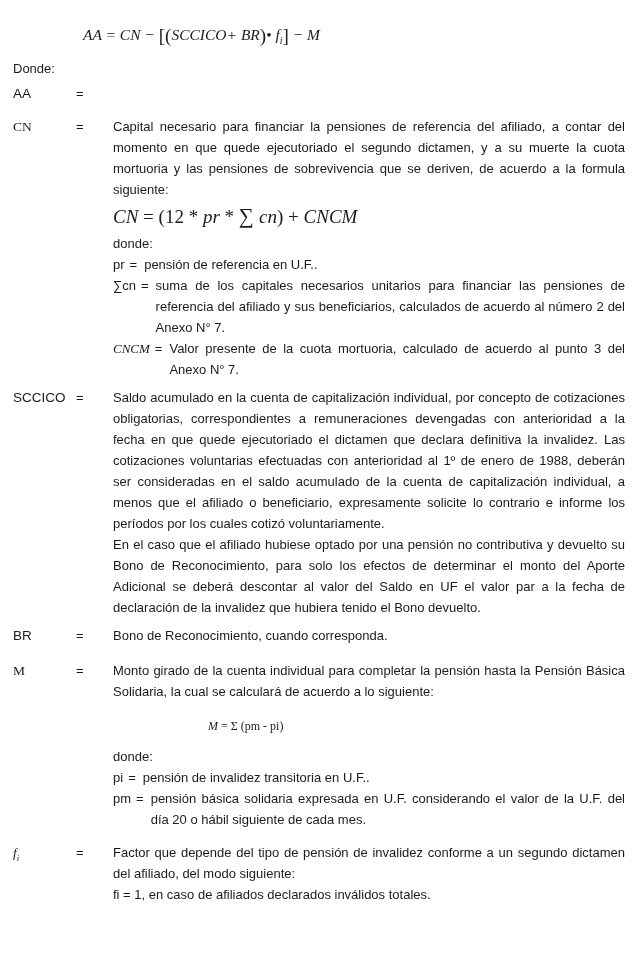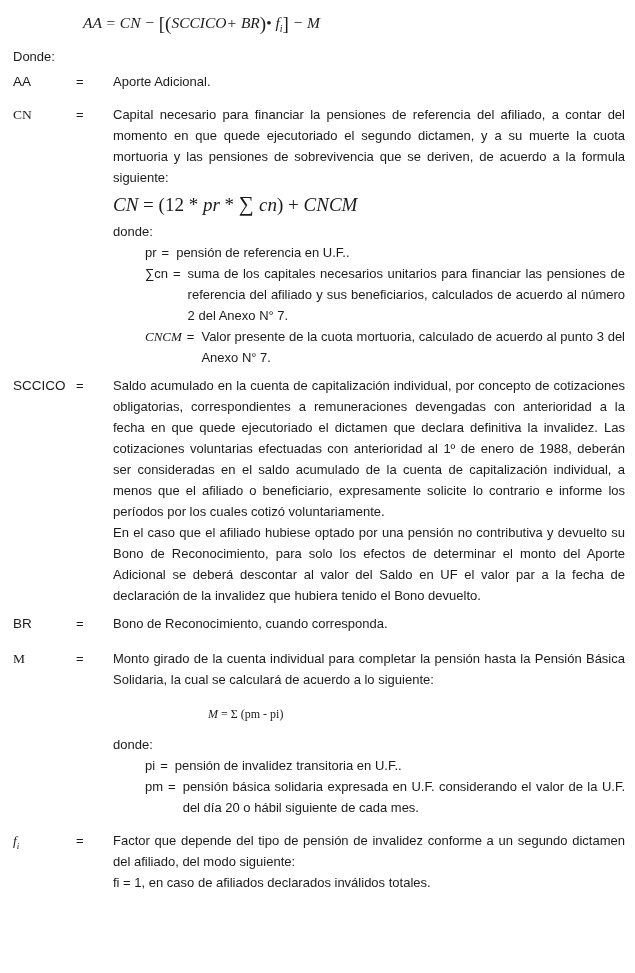--- a/index.html
+++ b/index.html
@@ -1,20 +1,20 @@
 <!DOCTYPE html>
 <html><head>
 <meta charset="utf-8">
 <style>
   html,body{margin:0;padding:0;background:#ffffff;}
   .page{
     position:relative;
     width:635px;height:973px;
     box-sizing:border-box;
-    padding:8px 10px 0 13px;
+    padding:20px 10px 0 13px;
     background:#ffffff;
     color:#1b1b1b;
     font-family:"Liberation Sans",sans-serif;
     font-size:13px;
     line-height:21px;
     overflow:hidden;
   }
   .formula{font-family:"Liberation Serif",serif;white-space:pre-wrap;}
   .it{font-style:italic;}
   .big{font-size:19px;line-height:21px;vertical-align:-2px;}
@@ -24,21 +24,21 @@
   .entry{display:grid;grid-template-columns:63px 37px 1fr;align-items:start;}
   .entry .term{font-size:13.5px;}
   .term-serif{font-family:"Liberation Serif",serif;}
   .term-fi{font-family:"Liberation Serif",serif;font-style:italic;}
   .term-fi sub{font-size:9px;}
   .def p.para{margin:0;text-align:justify;}
   .def .line{text-align:left;}
   .cn-formula{font-size:19px;line-height:30px;margin:1px 0 1px 0;}
   .cn-formula .sigma{font-size:21px;}
   .m-formula{font-size:12px;line-height:24px;margin:12px 0 8px 95px;}
-  .subdef{display:flex;margin-left:32px;}
+  .subdef{display:flex;}
   .subdef .lbl{flex:none;white-space:nowrap;}
   .subdef .sym{margin-right:5px;}
   .subdef .eq2{margin-right:7px;}
   .sym-serif{font-family:"Liberation Serif",serif;font-style:italic;}
   .subdef .txt{flex:1;text-align:justify;}
   .gap-aa{margin-top:4px;}
   .gap-cn{margin-top:12px;}
   .gap-sccico{margin-top:7px;}
   .p2gap{margin-top:21px;}
   .gap-br{margin-top:7px;}
@@ -50,23 +50,20 @@
 
 <div class="page">
 
   <div class="main-formula formula"><span class="it">AA = CN − </span><span class="big">[(</span><span class="it">SCCICO+ BR</span><span class="big">)</span><span>• </span><span class="it">f</span><sub>i</sub><span class="big">]</span><span class="it"> − M</span></div>
 
   <div class="donde-top">Donde:</div>
 
   <div class="entry gap-aa">
     <div class="term">AA</div>
     <div class="eq">=</div>
-    <div class="def">
-        <p class="para">Aporte Adicional.</p>
-      </div>
   </div>
 
   <div class="entry gap-cn">
     <div class="term term-serif">CN</div>
     <div class="eq">=</div>
     <div class="def">
       <p class="para">Capital necesario para financiar la pensiones de referencia del afiliado, a contar del momento en que quede ejecutoriado el segundo dictamen, y a su muerte la cuota mortuoria y las pensiones de sobrevivencia que se deriven, de acuerdo a la formula siguiente:</p>
       <div class="cn-formula formula"><span class="it">CN</span><span> = (12 * </span><span class="it">pr</span><span> * </span><span class="sigma">∑ </span><span class="it">cn</span><span>) + </span><span class="it">CNCM</span></div>
       <div class="line">donde:</div>
       <div class="subdef">

